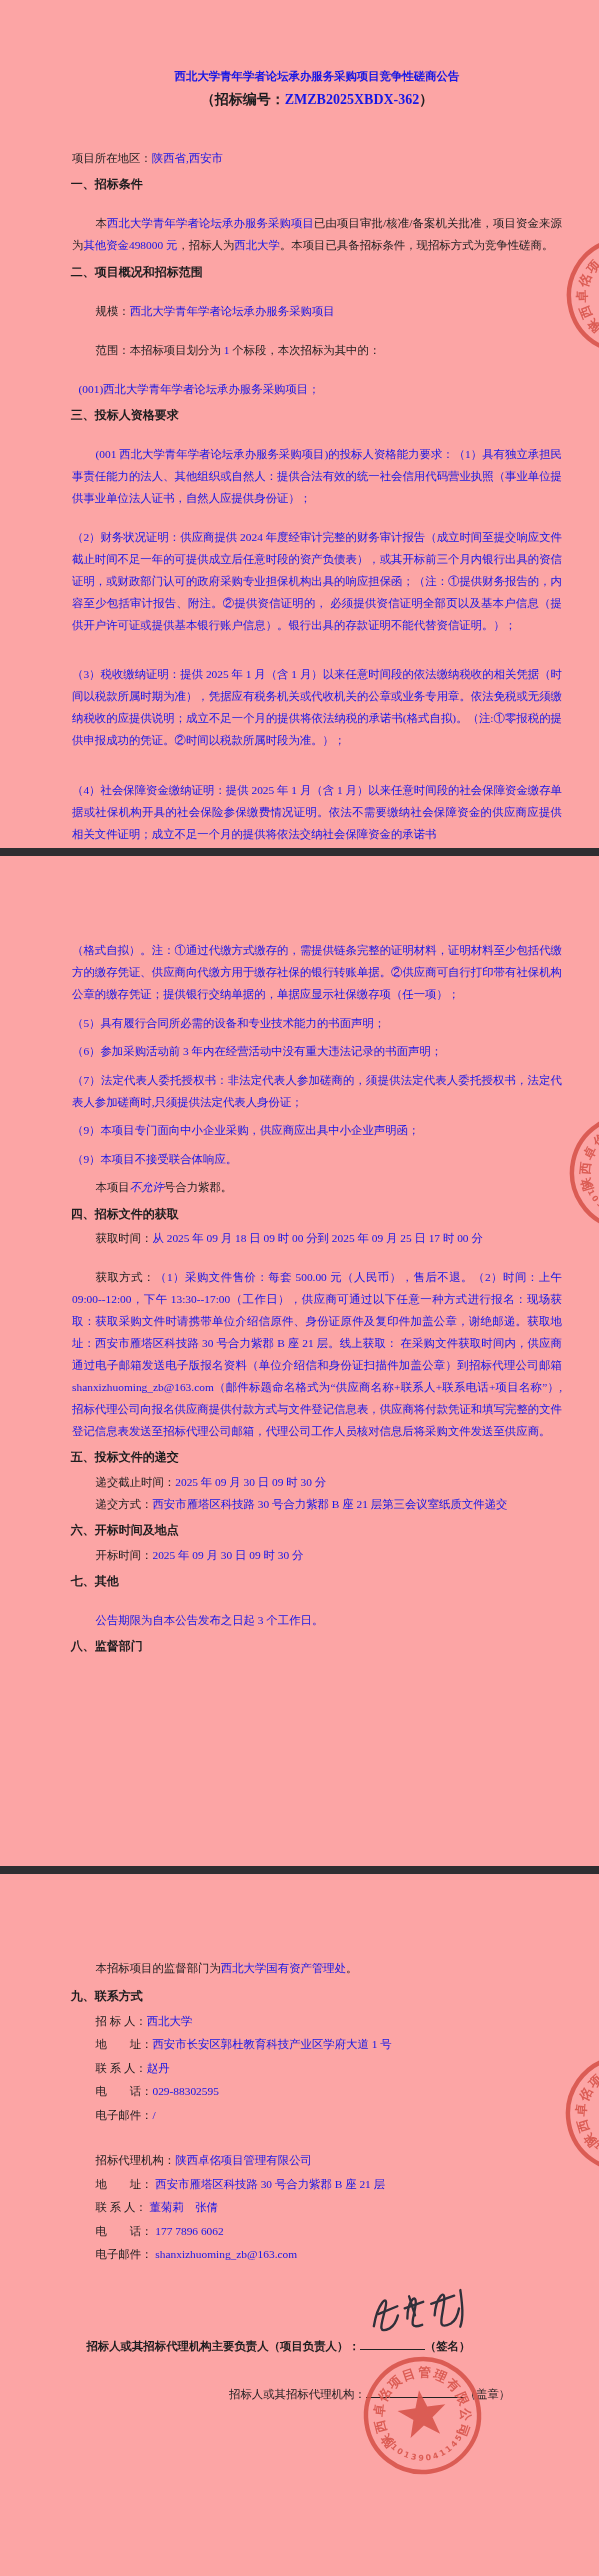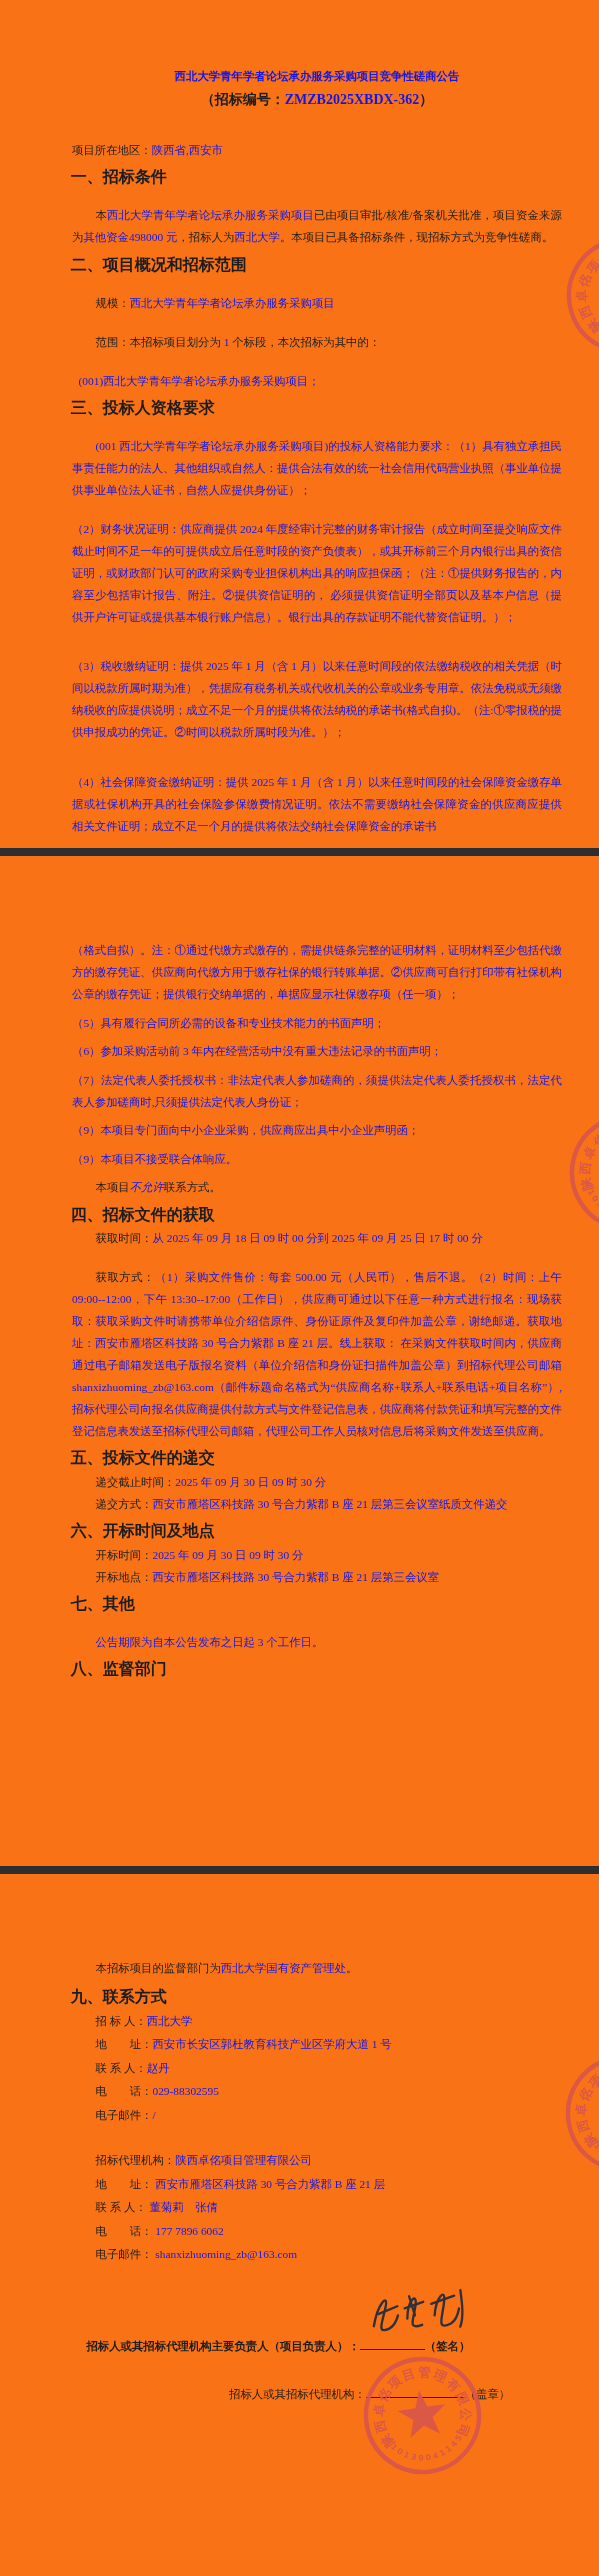--- a/index.html
+++ b/index.html
@@ -1,35 +1,35 @@
 <!DOCTYPE html>
 <html style="font-size:10.4px"><head>
 <meta charset="utf-8">
 <style>
   html,body{margin:0;padding:0;}
   body{width:600px;background:#2e2e31;font-family:"Liberation Serif","DejaVu Serif",serif;}
   .doc{width:600px;}
-  .page{position:relative;width:600px;background:#f97316;overflow:hidden;margin:0 0 7.8px 0;}
+  .page{position:relative;width:600px;background:#fca5a5;overflow:hidden;margin:0 0 7.8px 0;}
   #page-0{height:848px;}
   #page-1{height:1010px;}
   #page-2{height:956px;}
   .flow{padding:68px 38px 0 72px;font-size:11.4px;line-height:22px;color:#1d1d1f;text-align:justify;}
   #page-2 .flow{line-height:23.5px;}
   .title{font-family:"Liberation Sans","DejaVu Sans",sans-serif;font-size:11.4px;line-height:17px;text-align:center;text-indent:0;margin:0;}
   .subtitle{font-size:14px;line-height:15.7px;text-align:center;text-indent:0;margin-top:6.5px;}
-  h2.heading{font-family:"Liberation Sans","DejaVu Sans",sans-serif;font-size:16px;line-height:21px;font-weight:bold;color:#101012;margin:5.2px 0 2.6px -1.3px;text-indent:0;}
+  h2.heading{font-family:"Liberation Sans","DejaVu Sans",sans-serif;font-size:12px;line-height:21px;font-weight:bold;color:#101012;margin:5.2px 0 2.6px -1.3px;text-indent:0;}
   p{margin:0;}
   .para{margin-top:17px;}
   .ind{text-indent:23.5px;}
   .ind-xs{text-indent:6.5px;}
   .mt-a{margin-top:6.5px;}
   .mt-b{margin-top:10.4px;}
   .mt-c{margin-top:15.7px;}
   .mt-d{margin-top:27.4px;}
-  .mt-e{margin-top:32px;}
+  .mt-e{margin-top:40px;}
   .mt-f{margin-top:68px;font-weight:bold;}
   .mt-g{margin-top:22px;}
   .c-blue{color:#1516e6;}
   .c-black{color:#1d1d1f;}
   .rb{font-weight:bold;}
   .ri{font-style:italic;}
   .uline{display:inline-block;border-bottom:1px solid #222;height:9.8px;vertical-align:baseline;}
   .uline.sm{width:65px;}
   .uline.lg{width:99px;}
   .sl1{margin-left:14.4px;text-indent:0;}
@@ -89,30 +89,29 @@
         </svg></div>
     </section>
   <section class="page" id="page-1">
     <div class="flow">
         <p class="para mt-c"><span class="c-blue">（格式自拟）。注：①通过代缴方式缴存的，需提供链条完整的证明材料，证明材料至少包括代缴方的缴存凭证、供应商向代缴方用于缴存社保的银行转账单据。②供应商可自行打印带有社保机构公章的缴存凭证；提供银行交纳单据的，单据应显示社保缴存项（任一项）；</span></p>
         <p class="para mt-a"><span class="c-blue">（5）具有履行合同所必需的设备和专业技术能力的书面声明；</span></p>
         <p class="para mt-a"><span class="c-blue">（6）参加采购活动前 3 年内在经营活动中没有重大违法记录的书面声明；</span></p>
         <p class="para mt-a"><span class="c-blue">（7）法定代表人委托授权书：非法定代表人参加磋商的，须提供法定代表人委托授权书，法定代表人参加磋商时,只须提供法定代表人身份证；</span></p>
         <p class="para mt-a"><span class="c-blue">（9）本项目专门面向中小企业采购，供应商应出具中小企业声明函；</span></p>
         <p class="para mt-a"><span class="c-blue">（9）本项目不接受联合体响应。</span></p>
-        <p class="para ind mt-a"><span class="c-black">本项目</span><span class="c-blue ri">不允许</span><span class="c-black">联系方式。</span></p>
+        <p class="para ind mt-a"><span class="c-black">本项目</span><span class="c-blue ri">不允许</span><span class="c-black">号合力紫郡。</span></p>
         <h2 class="heading mt-b"><span class="c-black">四、招标文件的获取</span></h2>
         <p class="field ind"><span class="c-black">获取时间：</span><span class="c-blue">从 2025 年 09 月 18 日 09 时 00 分到 2025 年 09 月 25 日 17 时 00 分</span></p>
         <p class="para ind"><span class="c-black">获取方式：</span><span class="c-blue">（1）采购文件售价：每套 500.00 元（人民币），售后不退。（2）时间：上午 09:00--12:00，下午 13:30--17:00（工作日），供应商可通过以下任意一种方式进行报名：现场获取：获取采购文件时请携带单位介绍信原件、身份证原件及复印件加盖公章，谢绝邮递。获取地址：西安市雁塔区科技路 30 号合力紫郡 B 座 21 层。线上获取： 在采购文件获取时间内，供应商通过电子邮箱发送电子版报名资料（单位介绍信和身份证扫描件加盖公章）到招标代理公司邮箱 </span><span class="c-blue">shanxizhuoming_zb@163.com</span><span class="c-blue">（邮件标题命名格式为“供应商名称+联系人+联系电话+项目名称”）,招标代理公司向报名供应商提供付款方式与文件登记信息表，供应商将付款凭证和填写完整的文件登记信息表发送至招标代理公司邮箱，代理公司工作人员核对信息后将采购文件发送至供应商。</span></p>
         <h2 class="heading mt-b"><span class="c-black">五、投标文件的递交</span></h2>
         <p class="field ind"><span class="c-black">递交截止时间：</span><span class="c-blue">2025 年 09 月 30 日 09 时 30 分</span></p>
         <p class="field ind"><span class="c-black">递交方式：</span><span class="c-blue">西安市雁塔区科技路 30 号合力紫郡 B 座 21 层第三会议室纸质文件递交</span></p>
         <h2 class="heading mt-b"><span class="c-black">六、开标时间及地点</span></h2>
         <p class="field ind"><span class="c-black">开标时间：</span><span class="c-blue">2025 年 09 月 30 日 09 时 30 分</span></p>
-        <p class="field ind"><span class="c-black">开标地点：</span><span class="c-blue">西安市雁塔区科技路 30 号合力紫郡 B 座 21 层第三会议室</span></p>
         <h2 class="heading mt-b"><span class="c-black">七、其他</span></h2>
         <p class="para ind"><span class="c-blue">公告期限为自本公告发布之日起 3 个工作日。</span></p>
         <h2 class="heading mt-b"><span class="c-black">八、监督部门</span></h2>
       </div>
   <div class="stamp" style="left: 565px; top: 253px; transform: rotate(12deg);"><svg viewBox="-100 -100 200 200" width="127" height="127">
           <circle r="89" fill="none" stroke="#d8554c" stroke-width="7"></circle>
           <polygon points="0.0,-40.0 9.4,-12.9 38.0,-12.4 15.2,4.9 23.5,32.4 0.0,16.0 -23.5,32.4 -15.2,4.9 -38.0,-12.4 -9.4,-12.9" fill="#d8554c"></polygon>
           <text transform="translate(-58.3,31.0) rotate(-118.0)" font-size="20" font-weight="bold" fill="#d8554c" text-anchor="middle" dominant-baseline="middle">陕</text>
           <text transform="translate(-65.6,7.5) rotate(-96.5)" font-size="20" font-weight="bold" fill="#d8554c" text-anchor="middle" dominant-baseline="middle">西</text>
           <text transform="translate(-63.8,-17.0) rotate(-75.1)" font-size="20" font-weight="bold" fill="#d8554c" text-anchor="middle" dominant-baseline="middle">卓</text>

